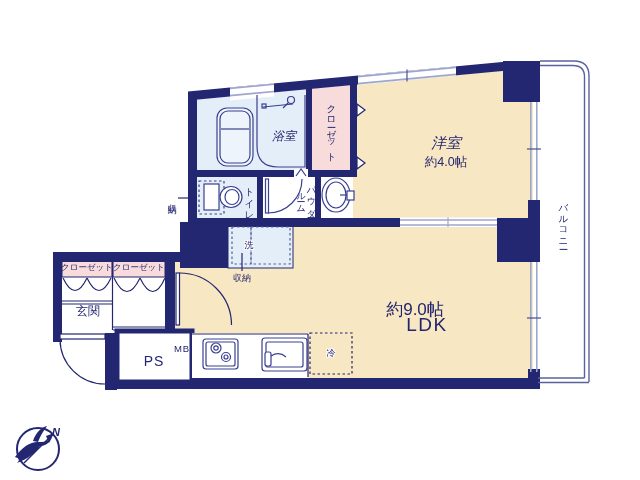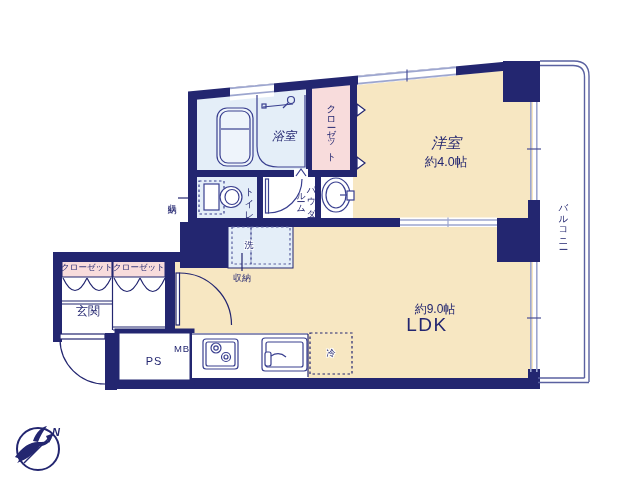--- a/index.html
+++ b/index.html
@@ -198,20 +198,20 @@
 <div class="lbl vert" style="left:249px;top:199px;font-size:9.5px;">トイレ</div>
 <div class="lbl vert" style="left:306px;top:197px;font-size:9px;">パウダー
 ルーム</div>
 <div class="lbl vert" style="left:172px;top:198px;font-size:9px;">収納</div>
 <div class="lbl cased" style="left:249px;top:245px;font-size:9px;">洗</div>
 <div class="lbl" style="left:242px;top:278px;font-size:9px;">収納</div>
 <div class="lbl" style="left:87px;top:268px;font-size:8.5px;">クローゼット</div>
 <div class="lbl" style="left:139px;top:268px;font-size:8.5px;">クローゼット</div>
 <div class="lbl" style="left:88px;top:312px;font-size:12px;">玄関</div>
 <div class="lbl" style="left:154px;top:349px;font-size:9.5px;letter-spacing:1px;margin-left:28px;">MB</div>
-<div class="lbl" style="left:154px;top:361px;font-size:11px;letter-spacing:1px;">PS</div>
+<div class="lbl" style="left:154px;top:361px;font-size:14px;letter-spacing:1px;">PS</div>
 <div class="lbl" style="left:427px;top:290px;font-size:19px;letter-spacing:1.5px;margin-top:35px;">LDK</div>
-<div class="lbl" style="left:435px;top:310px;font-size:12px;">約9.0帖</div>
+<div class="lbl" style="left:415px;top:310px;font-size:17px;">約9.0帖</div>
 <div class="lbl cased" style="left:331px;top:353px;font-size:9px;">冷</div>
 <div class="lbl vert" style="left:563px;top:221px;font-size:9.5px;">バルコニー</div>
 <div class="lbl north" style="left:56px;top:432px;font-size:11px;">N</div>
 
 </div>
 
 </body></html>

